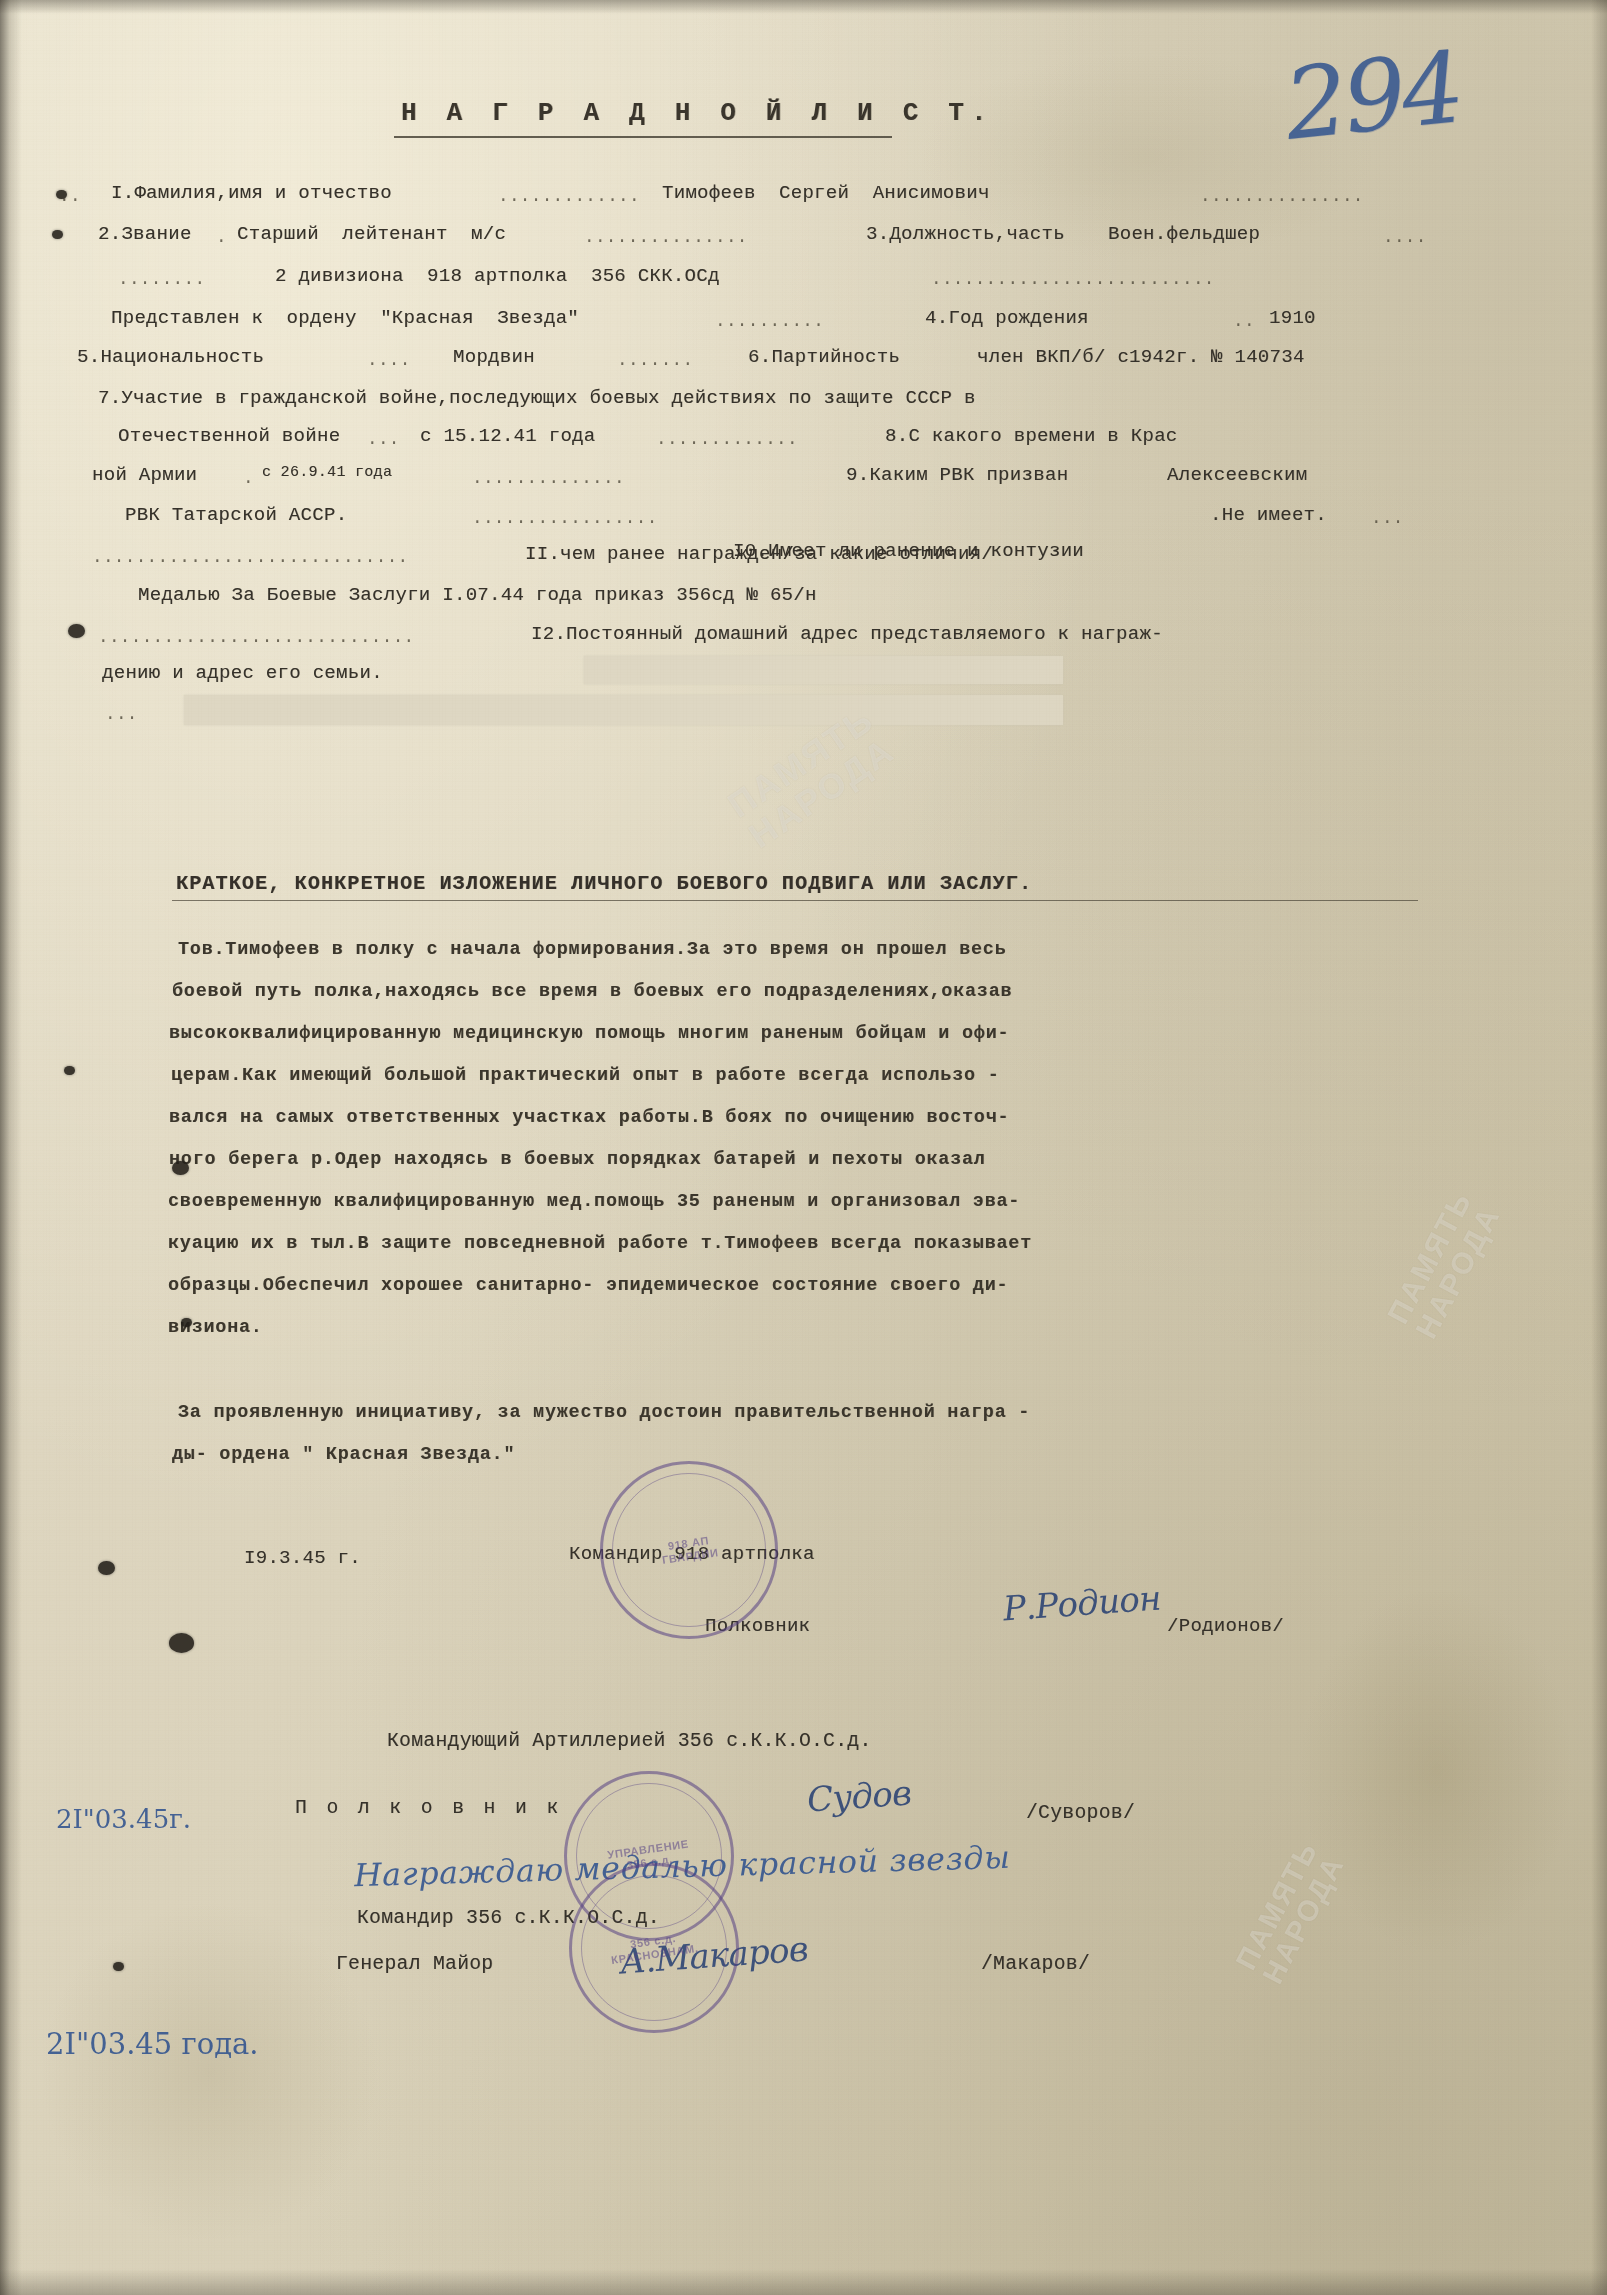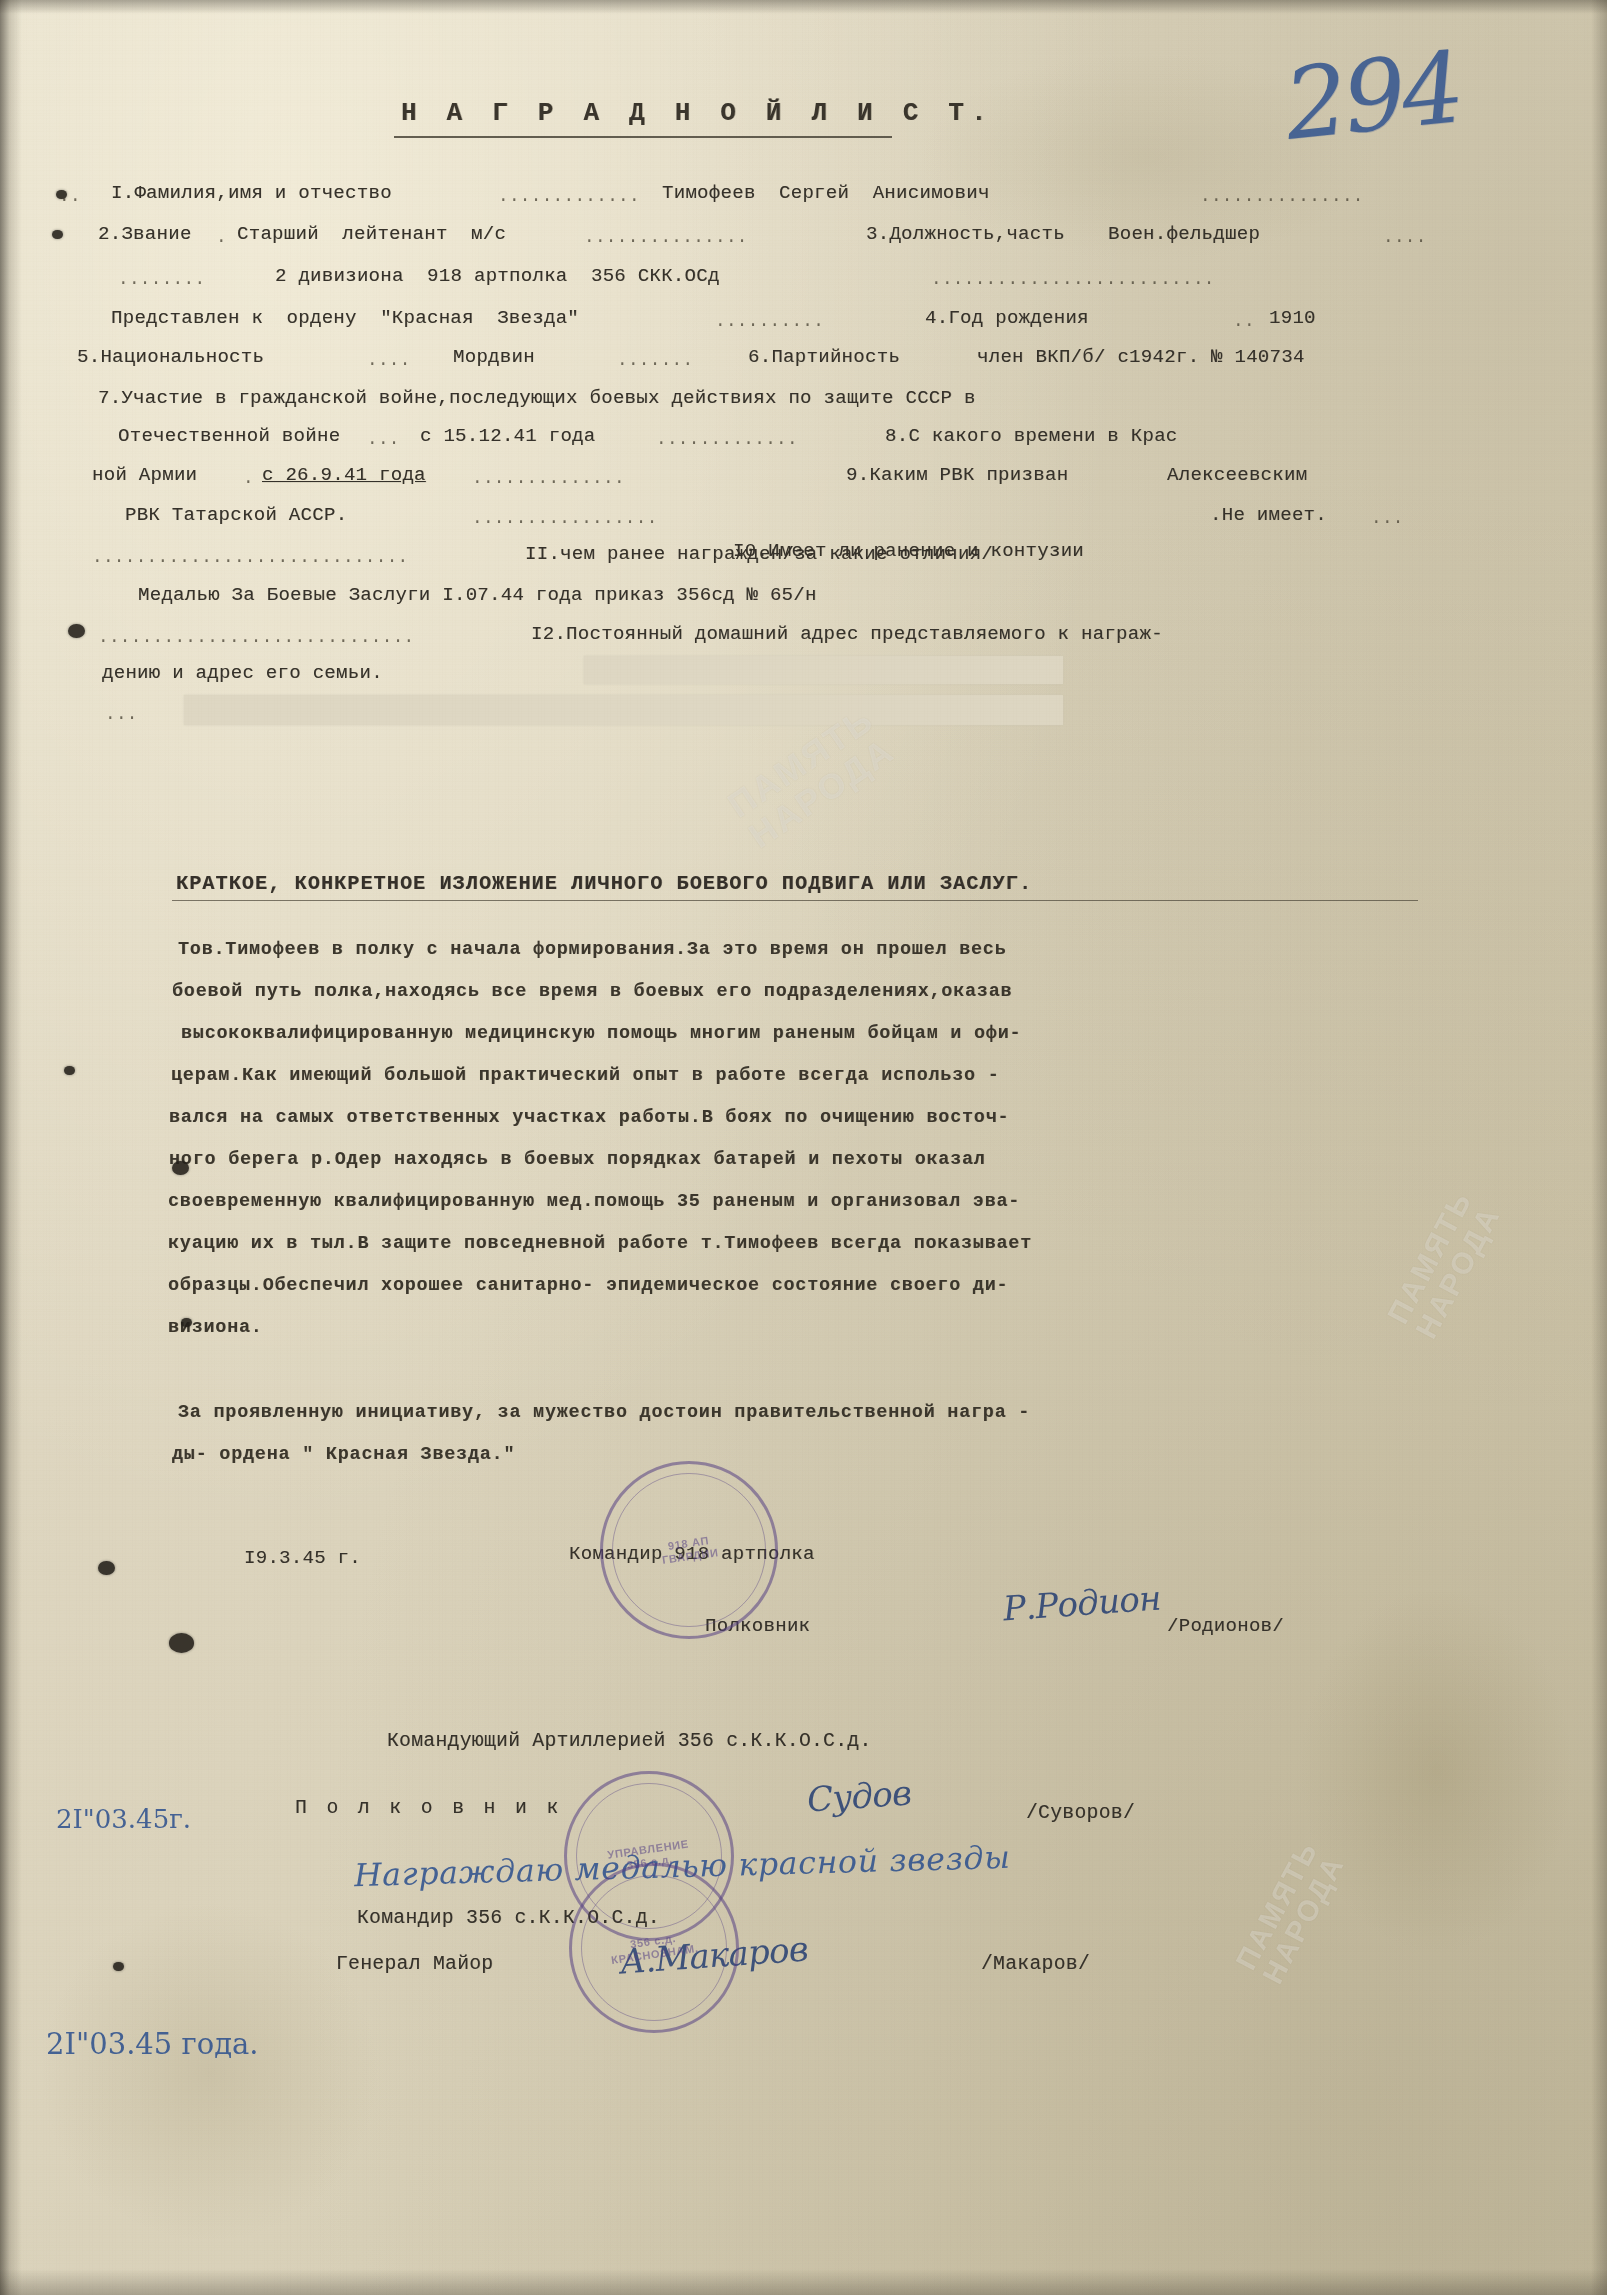--- a/index.html
+++ b/index.html
@@ -315,21 +315,21 @@
   <div class="typed" style="left:977px;top:346px;font-size:19px;">член ВКП/б/ с1942г. № 140734</div>
 
   <div class="typed" style="left:98px;top:387px;font-size:19px;">7.Участие в гражданской войне,последующих боевых действиях по защите СССР в</div>
   <div class="typed" style="left:118px;top:425px;font-size:19px;">Отечественной войне</div>
   <div class="dots" style="left:367px;top:429px;">...</div>
   <div class="typed" style="left:420px;top:425px;font-size:19px;">с 15.12.41 года</div>
   <div class="dots" style="left:656px;top:429px;">.............</div>
   <div class="typed" style="left:885px;top:425px;font-size:19px;">8.С какого времени в Крас</div>
   <div class="typed" style="left:92px;top:464px;font-size:19px;">ной Армии</div>
   <div class="dots" style="left:243px;top:468px;">.</div>
-  <div class="typed" style="left:262px;top:464px;font-size:19px;text-decoration:underline;">с 26.9.41 года</div>
+  <div class="typed" style="left:262px;top:464px;font-size:15px;">с 26.9.41 года</div>
   <div class="dots" style="left:472px;top:468px;">..............</div>
   <div class="typed" style="left:846px;top:464px;font-size:19px;">9.Каким РВК призван</div>
   <div class="typed" style="left:1167px;top:464px;font-size:19px;">Алексеевским</div>
   <div class="typed" style="left:125px;top:504px;font-size:19px;">РВК Татарской АССР.</div>
   <div class="dots" style="left:472px;top:508px;">.................</div>
   <div class="typed" style="left:733px;top:504px;font-size:19px;margin-top:36px;">I0.Имеет ли ранение и контузии</div>
   <div class="typed" style="left:1210px;top:504px;font-size:19px;">.Не имеет.</div>
   <div class="dots" style="left:1371px;top:508px;">...</div>
 
   <div class="dots" style="left:92px;top:547px;">.............................</div>
@@ -342,21 +342,21 @@
   <div class="dots" style="left:105px;top:704px;">...</div>
 
   <div class="redaction" style="left:584px;top:656px;width:479px;height:27.5px;"></div>
   <div class="redaction" style="left:184px;top:695px;width:879px;height:30px;"></div>
 
   <div id="section-heading">КРАТКОЕ, КОНКРЕТНОЕ ИЗЛОЖЕНИЕ ЛИЧНОГО БОЕВОГО ПОДВИГА ИЛИ ЗАСЛУГ.</div>
   <div id="section-heading-rule"></div>
 
   <div class="body-line" style="left:178px;top:939px;">Тов.Тимофеев в полку с начала формирования.За это время он прошел весь</div>
   <div class="body-line" style="left:172px;top:981px;">боевой путь полка,находясь все время в боевых его подразделениях,оказав</div>
-  <div class="body-line" style="left:169px;top:1023px;margin-left:12px;">высококвалифицированную медицинскую помощь многим раненым бойцам и офи-</div>
+  <div class="body-line" style="left:169px;top:1023px;">высококвалифицированную медицинскую помощь многим раненым бойцам и офи-</div>
   <div class="body-line" style="left:171px;top:1065px;">церам.Как имеющий большой практический опыт в работе всегда использо -</div>
   <div class="body-line" style="left:169px;top:1107px;">вался на самых ответственных участках работы.В боях по очищению восточ-</div>
   <div class="body-line" style="left:169px;top:1149px;">ного берега р.Одер находясь в боевых порядках батарей и пехоты оказал</div>
   <div class="body-line" style="left:168px;top:1191px;">своевременную квалифицированную мед.помощь 35 раненым и организовал эва-</div>
   <div class="body-line" style="left:168px;top:1233px;">куацию их в тыл.В защите повседневной работе т.Тимофеев всегда показывает</div>
   <div class="body-line" style="left:168px;top:1275px;">образцы.Обеспечил хорошее санитарно- эпидемическое состояние своего ди-</div>
   <div class="body-line" style="left:168px;top:1317px;">визиона.</div>
 
   <div class="body-line" style="left:178px;top:1402px;">За проявленную инициативу, за мужество достоин правительственной награ -</div>
   <div class="body-line" style="left:172px;top:1444px;">ды- ордена " Красная Звезда."</div>

